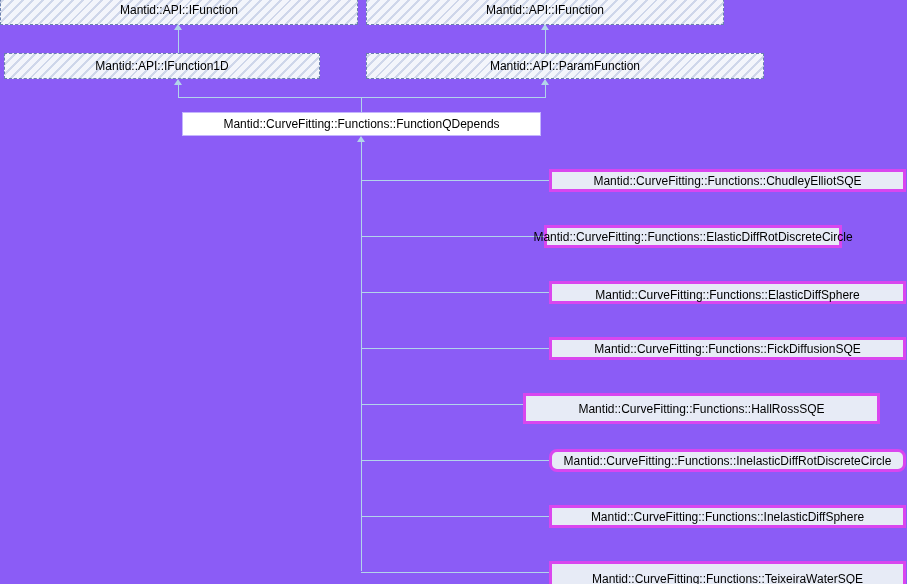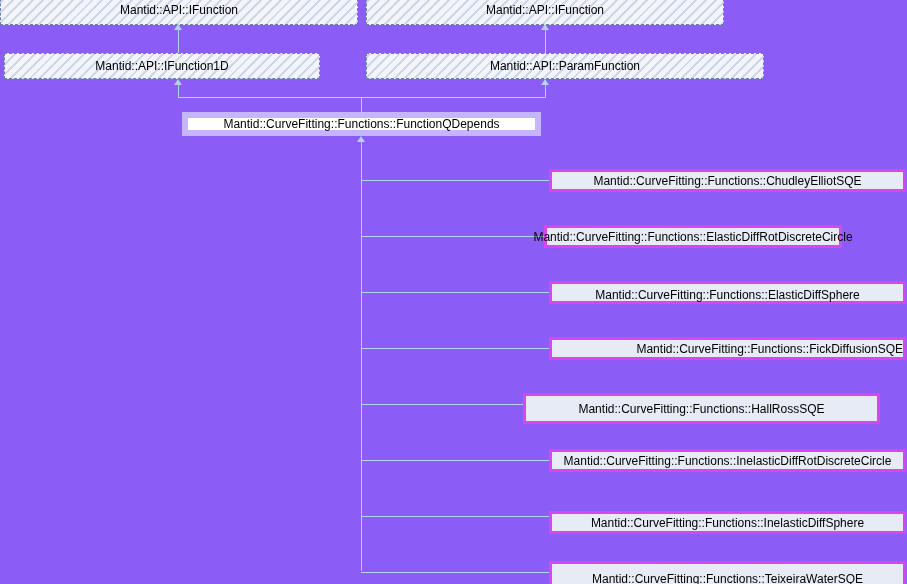--- a/index.html
+++ b/index.html
@@ -36,21 +36,21 @@
     background-color: #f3f5fb;
     background-image: repeating-linear-gradient(
         -45deg,
         rgba(176,190,220,0.55) 0px,
         rgba(176,190,220,0.55) 2px,
         rgba(255,255,255,0) 2px,
         rgba(255,255,255,0) 7px);
   }
 
   .node.current {
-    border: 6px solid #c4b5fd;
+    border: 1px solid #c4b5fd;
     background: #ffffff;
   }
 
   .node.derived {
     border: 3px solid #d946ef;
     background: #e7ebf6;
   }
 
   
   .edge-v {
@@ -130,33 +130,33 @@
   </div>
 
   <div class="node derived" style="left:544px; top:225px; width:298px; height:23px;">
     <span>Mantid::CurveFitting::Functions::ElasticDiffRotDiscreteCircle</span>
   </div>
 
   <div class="node derived" style="left:549px; top:281px; width:357px; height:23px;align-items:flex-end;">
     <span>Mantid::CurveFitting::Functions::ElasticDiffSphere</span>
   </div>
 
-  <div class="node derived" style="left:549px; top:337px; width:357px; height:23px;justify-content:flex-end;">
+  <div class="node derived" style="left:549px; top:337px; width:357px; height:23px;">
     <span>Mantid::CurveFitting::Functions::FickDiffusionSQE</span>
   </div>
 
   <div class="node derived" style="left:523px; top:393px; width:357px; height:31px;align-items:center;">
     <span>Mantid::CurveFitting::Functions::HallRossSQE</span>
   </div>
 
-  <div class="node derived" style="left:549px; top:449px; width:357px; height:23px;">
+  <div class="node derived" style="left:549px; top:449px; width:357px; height:23px;border-radius:8px;">
     <span>Mantid::CurveFitting::Functions::InelasticDiffRotDiscreteCircle</span>
   </div>
 
-  <div class="node derived" style="left:549px; top:505px; width:357px; height:23px;margin-top:6px;">
+  <div class="node derived" style="left:549px; top:505px; width:357px; height:23px;">
     <span>Mantid::CurveFitting::Functions::InelasticDiffSphere</span>
   </div>
 
   <div class="node derived" style="left:549px; top:561px; width:357px; height:35px;">
     <span>Mantid::CurveFitting::Functions::TeixeiraWaterSQE</span>
   </div>
 
 </div>
 
 </body></html>

